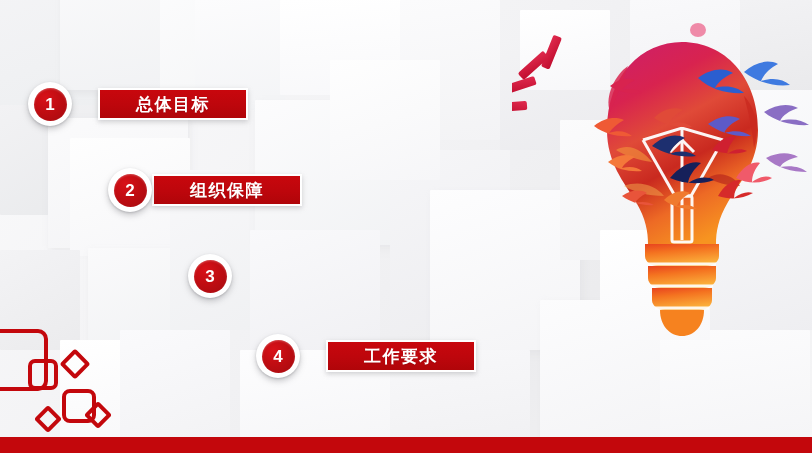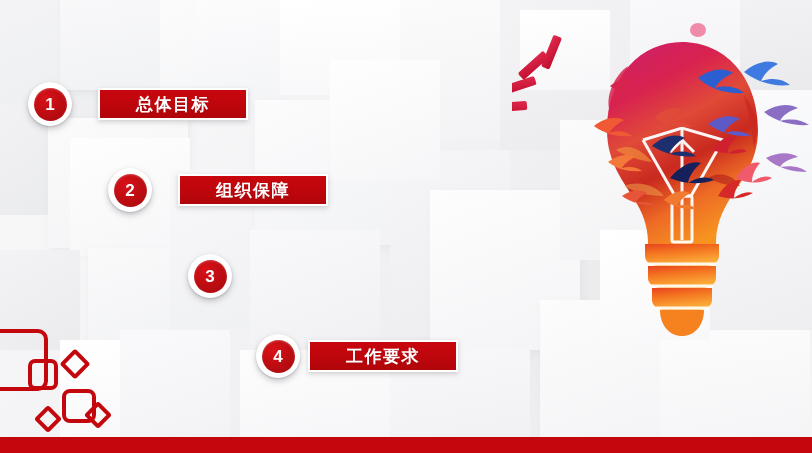--- a/index.html
+++ b/index.html
@@ -240,40 +240,40 @@
       <span>总体目标</span>
     </div>
   </div>
 
   <div class="item" style="left:108px;top:168px;">
     <div class="num-circle">
       <div class="num-inner">
           <span>2</span>
         </div>
     </div>
+    <div class="label-box" style="width:146px;">
+      <span>组织保障</span>
+    </div>
+  </div>
+
+  <div class="item" style="left:188px;top:254px;">
+    <div class="num-circle">
+      <div class="num-inner">
+          <span>3</span>
+        </div>
+    </div>
+  </div>
+
+  <div class="item" style="left:256px;top:334px;">
+    <div class="num-circle">
+      <div class="num-inner">
+          <span>4</span>
+        </div>
+    </div>
     <div class="label-box" style="margin-left:26px;width:146px;">
-      <span>组织保障</span>
-    </div>
-  </div>
-
-  <div class="item" style="left:188px;top:254px;">
-    <div class="num-circle">
-      <div class="num-inner">
-          <span>3</span>
-        </div>
-    </div>
-  </div>
-
-  <div class="item" style="left:256px;top:334px;">
-    <div class="num-circle">
-      <div class="num-inner">
-          <span>4</span>
-        </div>
-    </div>
-    <div class="label-box" style="margin-left:8px;width:146px;">
       <span>工作要求</span>
     </div>
   </div>
 
   <div>
     <div class="deco rs" style="left: -18px; top: 329px; width: 66px; height: 62px; border-color: rgb(195, 7, 12);"></div>
     <div class="deco rs" style="left: 28px; top: 359px; width: 30px; height: 31px; border-radius: 7px; border-color: rgb(195, 7, 12);"></div>
     <div class="deco dia" style="left: 64px; top: 353px; width: 22px; height: 22px; border-color: rgb(195, 7, 12);"></div>
     <div class="deco rs" style="left: 62px; top: 389px; width: 34px; height: 34px; border-radius: 8px; border-color: rgb(195, 7, 12);"></div>
     <div class="deco dia" style="left: 38px; top: 409px; width: 20px; height: 20px; border-color: rgb(195, 7, 12);"></div>

